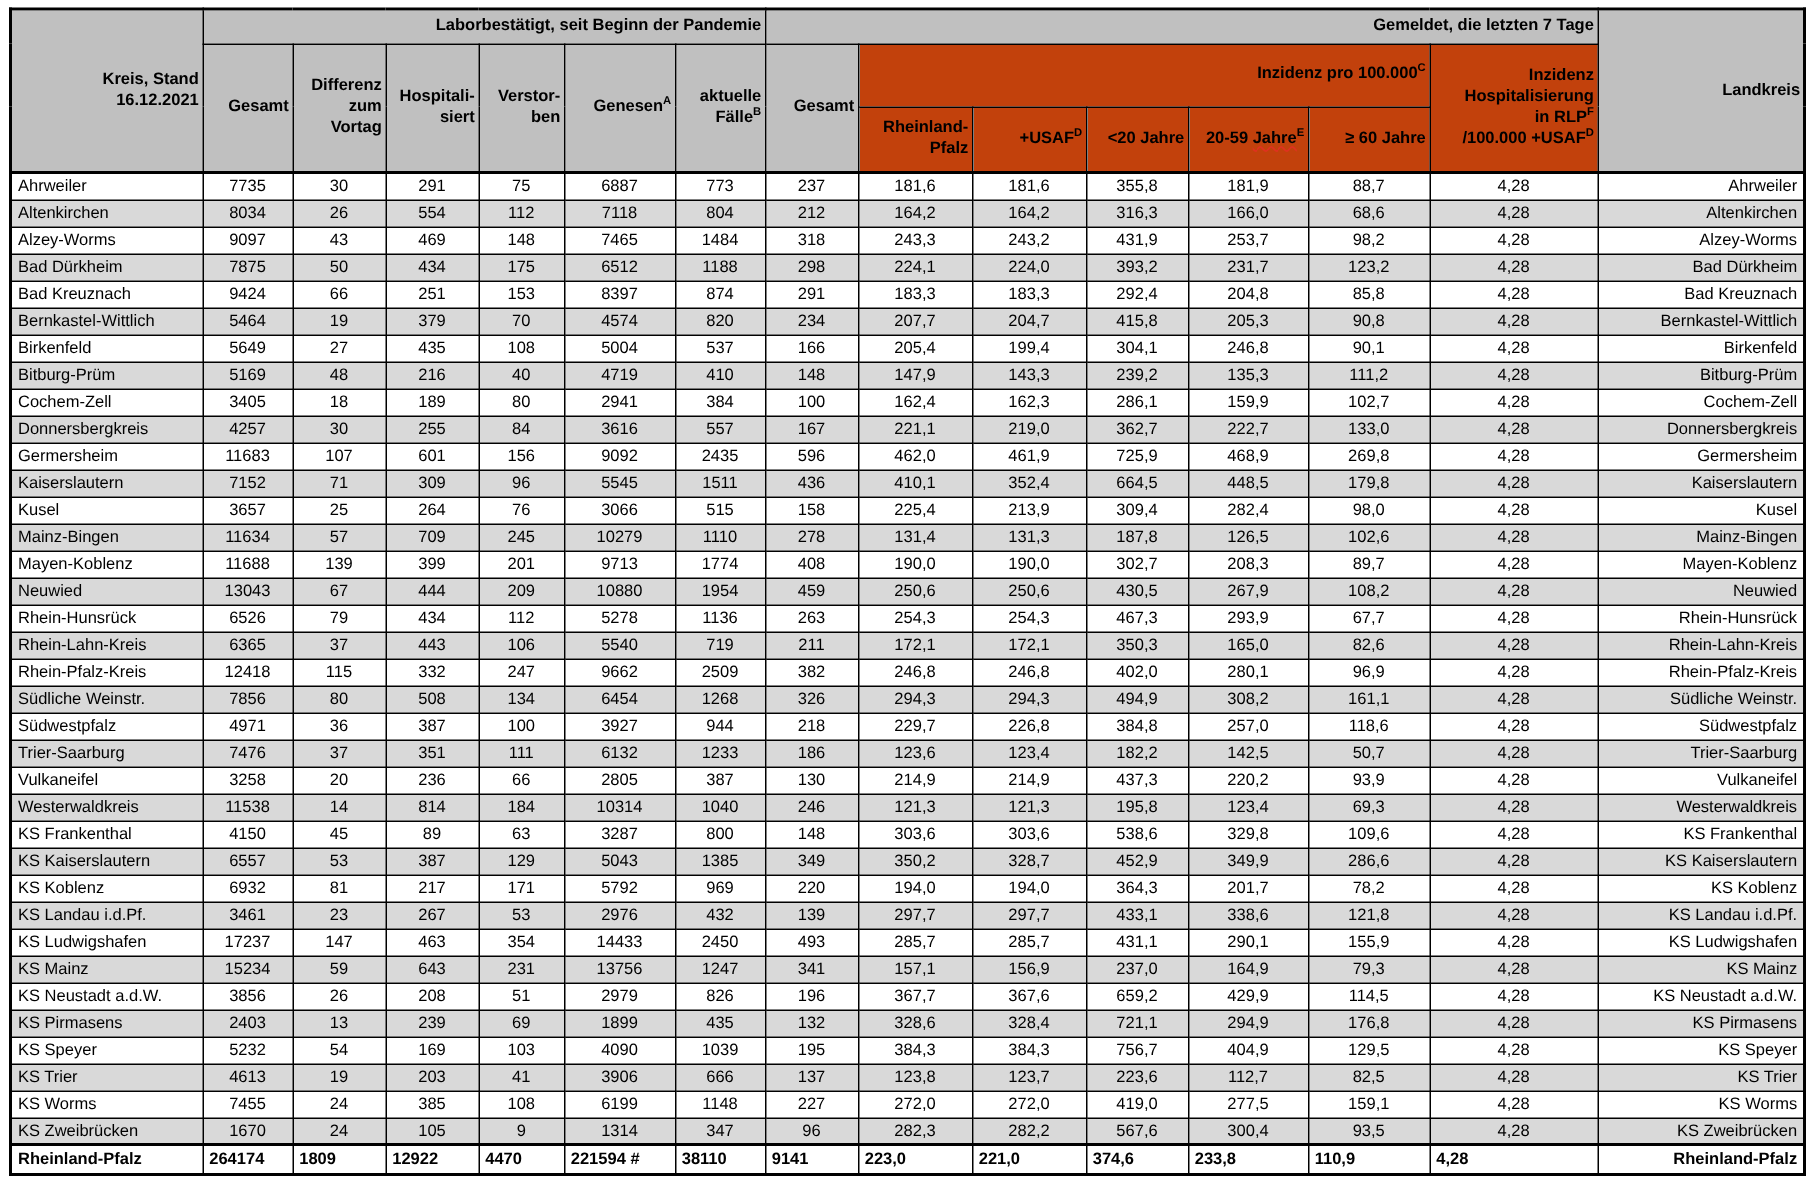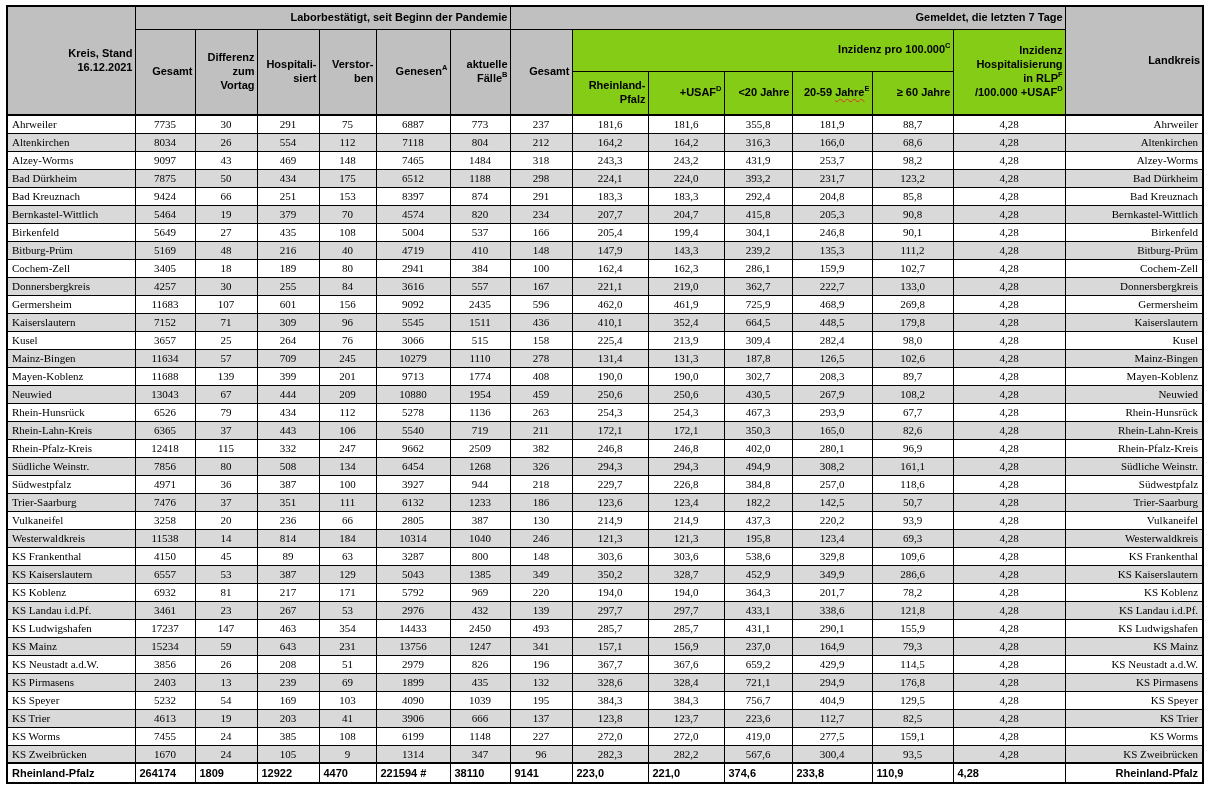--- a/index.html
+++ b/index.html
@@ -29,35 +29,35 @@
     box-sizing: border-box;
   }
   table.covid thead th {
     font-weight: bold;
     text-align: right;
     vertical-align: middle;
     line-height: 1.25;
     padding: 1px 2px;
   }
   .hdark  { background: #c0c0c0; }
-  .hlight { background: #84cc16; }
+  .hlight { background: #c2410c; }
   tr.band th { height: 23px; }
   tr.sub1 th { height: 42px; }
   tr.sub2 th { height: 44px; }
   tbody td {
     height: 18px;
     padding: 0 4px;
     text-align: center;
     white-space: nowrap;
     vertical-align: middle;
   }
   tbody td:first-child { text-align: left; }
   tbody td:last-child  { text-align: right; }
   tbody tr:nth-child(even) td { background: #d9d9d9; }
-  tbody { border-top: 2px solid #000; font-family: Liberation Serif, serif; }
+  tbody { border-top: 2px solid #000; }
   tfoot { border-top: 2px solid #000; }
   tfoot td {
     height: 20px;
     padding: 0 4px;
     font-weight: bold;
     text-align: left;
     white-space: nowrap;
     vertical-align: middle;
     background: #ffffff;
   }

